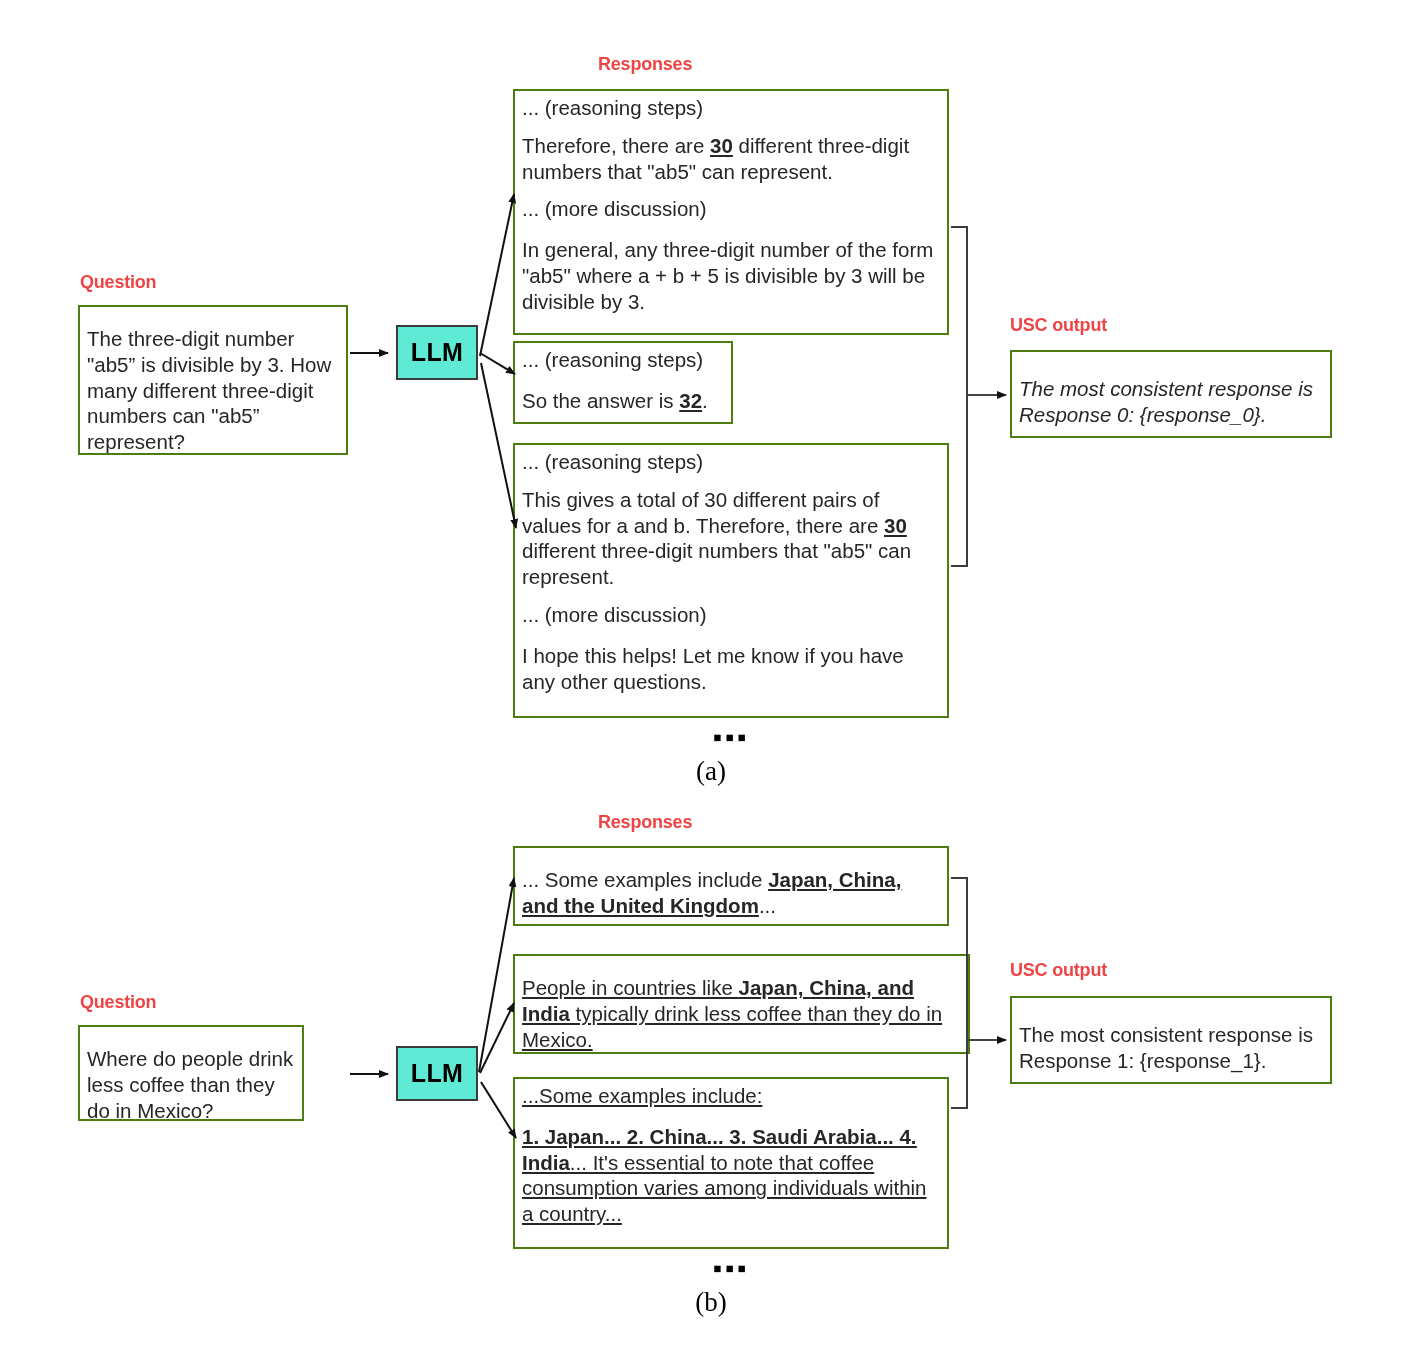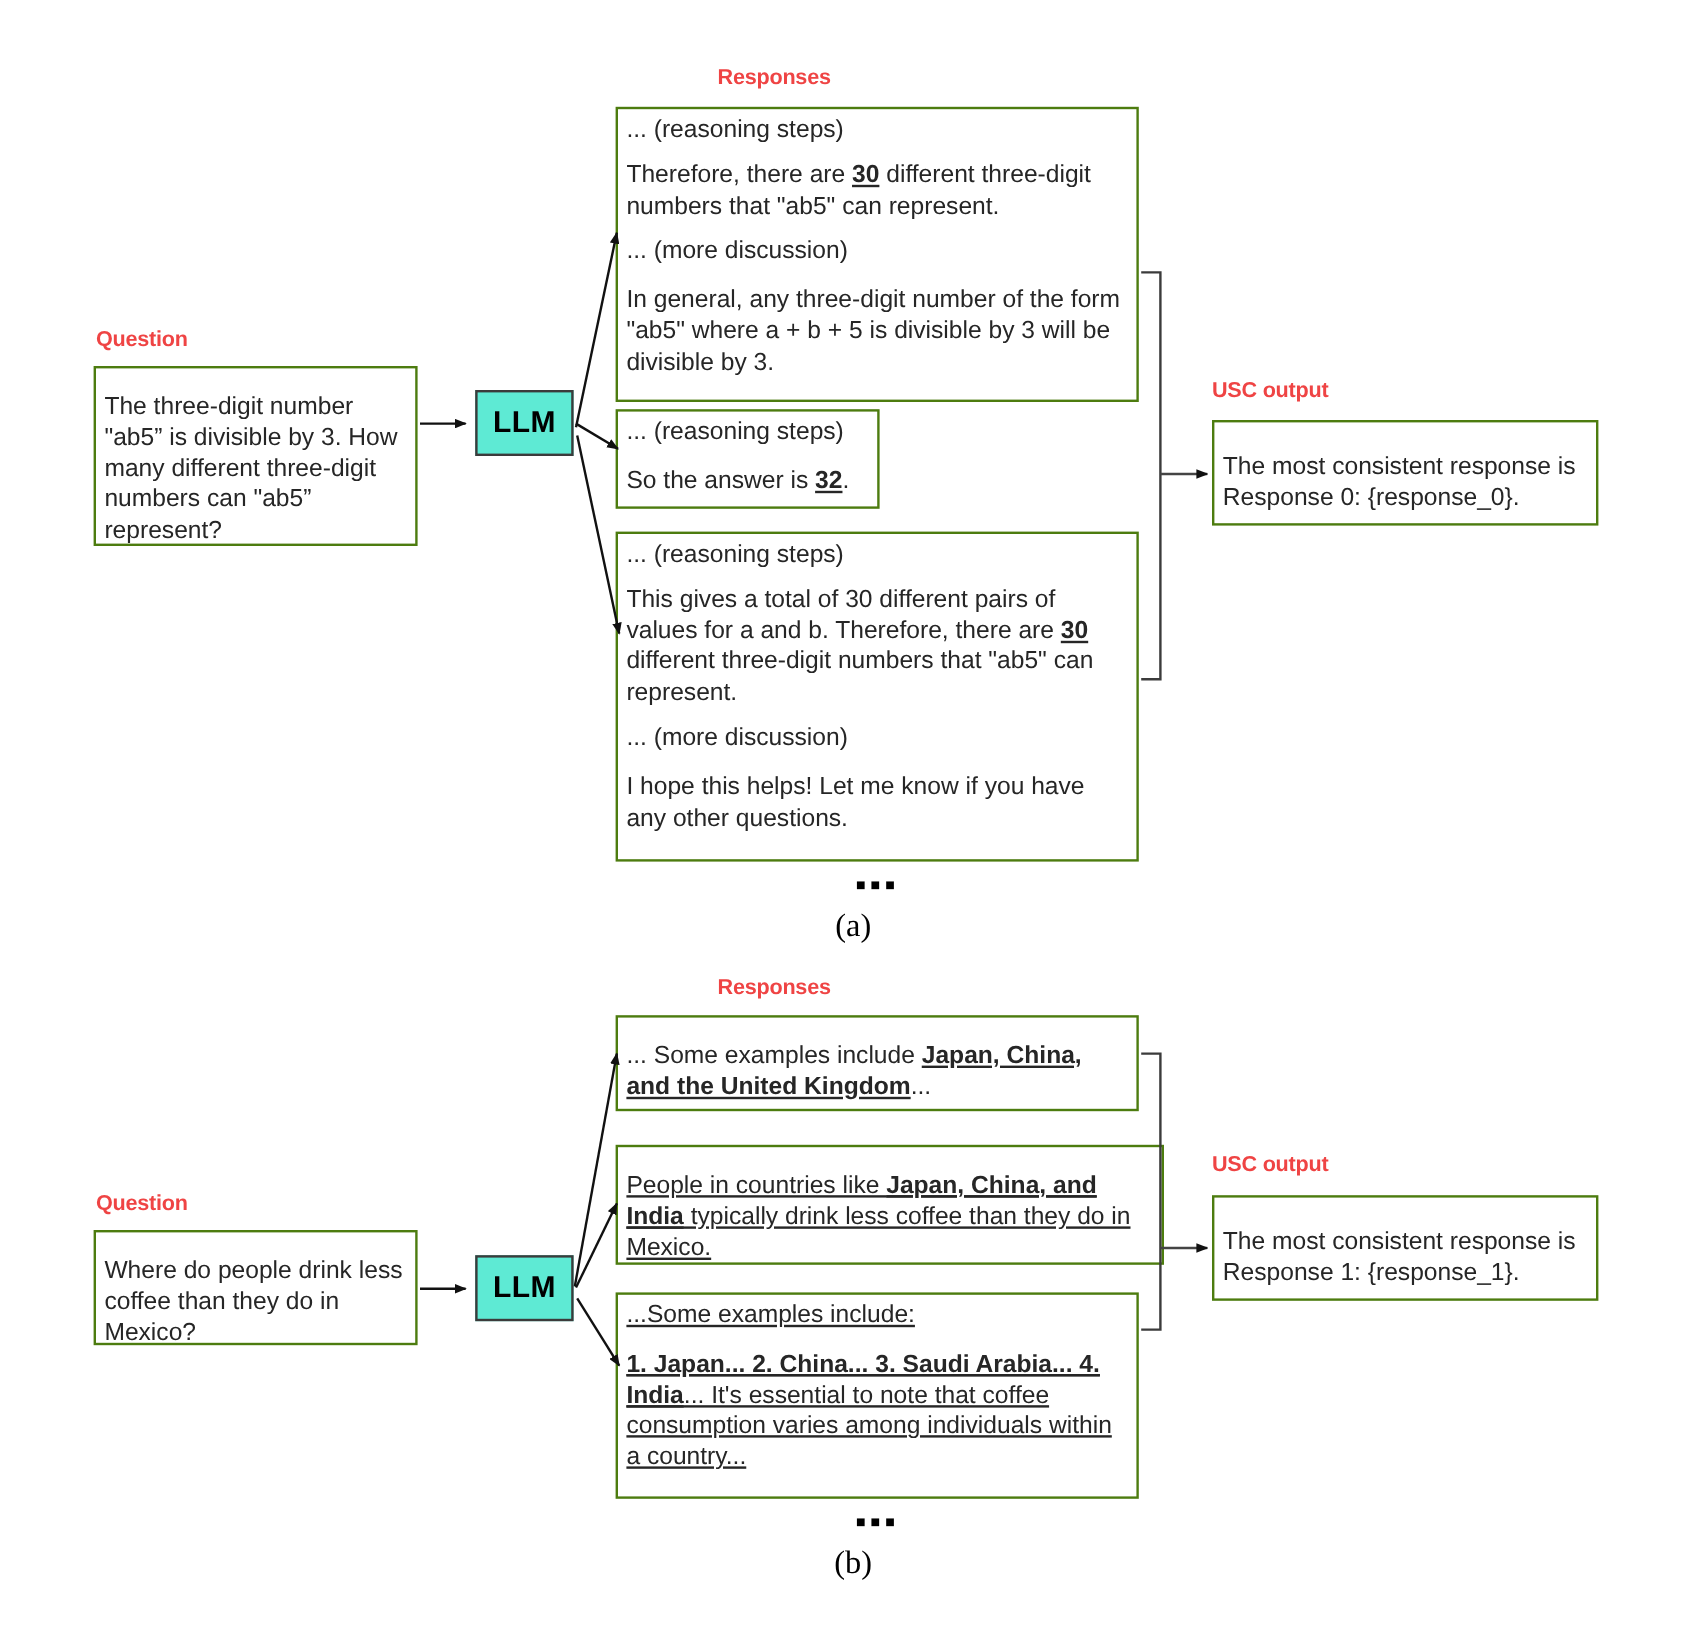--- a/index.html
+++ b/index.html
@@ -116,21 +116,21 @@
   <div class="abs box" id="a-question" style="left:78px; top:305px; width:270px; height:150px;">
     <p>The three-digit number "ab5” is divisible by 3. How many different three-digit numbers can "ab5” represent?</p>
   </div>
 
   <div class="abs llm-box" id="a-llm" style="left:396px; top:325px; width:82px; height:55px;">
     <span>LLM</span>
   </div>
 
   <div class="abs section-title" style="left:1010px; top:315px; width:330px;">USC output</div>
 
-  <div class="abs box" id="a-usc" style="left:1010px; top:350px; width:322px; height:88px; display:flex; align-items:center;">
+  <div class="abs box" id="a-usc" style="left:1010px; top:350px; width:322px; height:88px; display:flex; align-items:center;font-style:italic;">
     <p>The most consistent response is Response 0: {response_0}.</p>
   </div>
 
   <svg class="overlay" width="1422" height="800">
     <defs>
       <marker id="arrA" markerWidth="10" markerHeight="8" refX="9" refY="4" orient="auto" markerUnits="userSpaceOnUse">
         <path d="M0,0 L10,4 L0,8 z" fill="#111"></path>
       </marker>
     </defs>
 
@@ -176,21 +176,21 @@
 
   <div class="abs box" id="b-resp-2" style="left:513px; top:277px; width:436px; height:172px;text-decoration:underline;">
       <p><span>...Some examples include:</span></p>
       <p><span style="font-weight: bold; text-decoration: underline;">1. Japan... 2. China... 3. Saudi Arabia... 4. India</span><span>... It's essential to note that coffee consumption varies among individuals within a country...</span></p>
     </div>
 
   <div class="abs dots" style="left:513px; top:455px; width:436px;">▪▪▪</div>
 
   <div class="abs section-title" style="left:80px; top:192px; width:270px;">Question</div>
 
-  <div class="abs box" id="b-question" style="left:78px; top:225px; width:270px; height:96px;">
+  <div class="abs box" id="b-question" style="left:78px; top:225px; width:226px; height:96px;">
     <p>Where do people drink less coffee than they do in Mexico?</p>
   </div>
 
   <div class="abs llm-box" id="b-llm" style="left:396px; top:246px; width:82px; height:55px;">
     <span>LLM</span>
   </div>
 
   <div class="abs section-title" style="left:1010px; top:160px; width:330px;">USC output</div>
 
   <div class="abs box" id="b-usc" style="left:1010px; top:196px; width:322px; height:88px; display:flex; align-items:center;">

